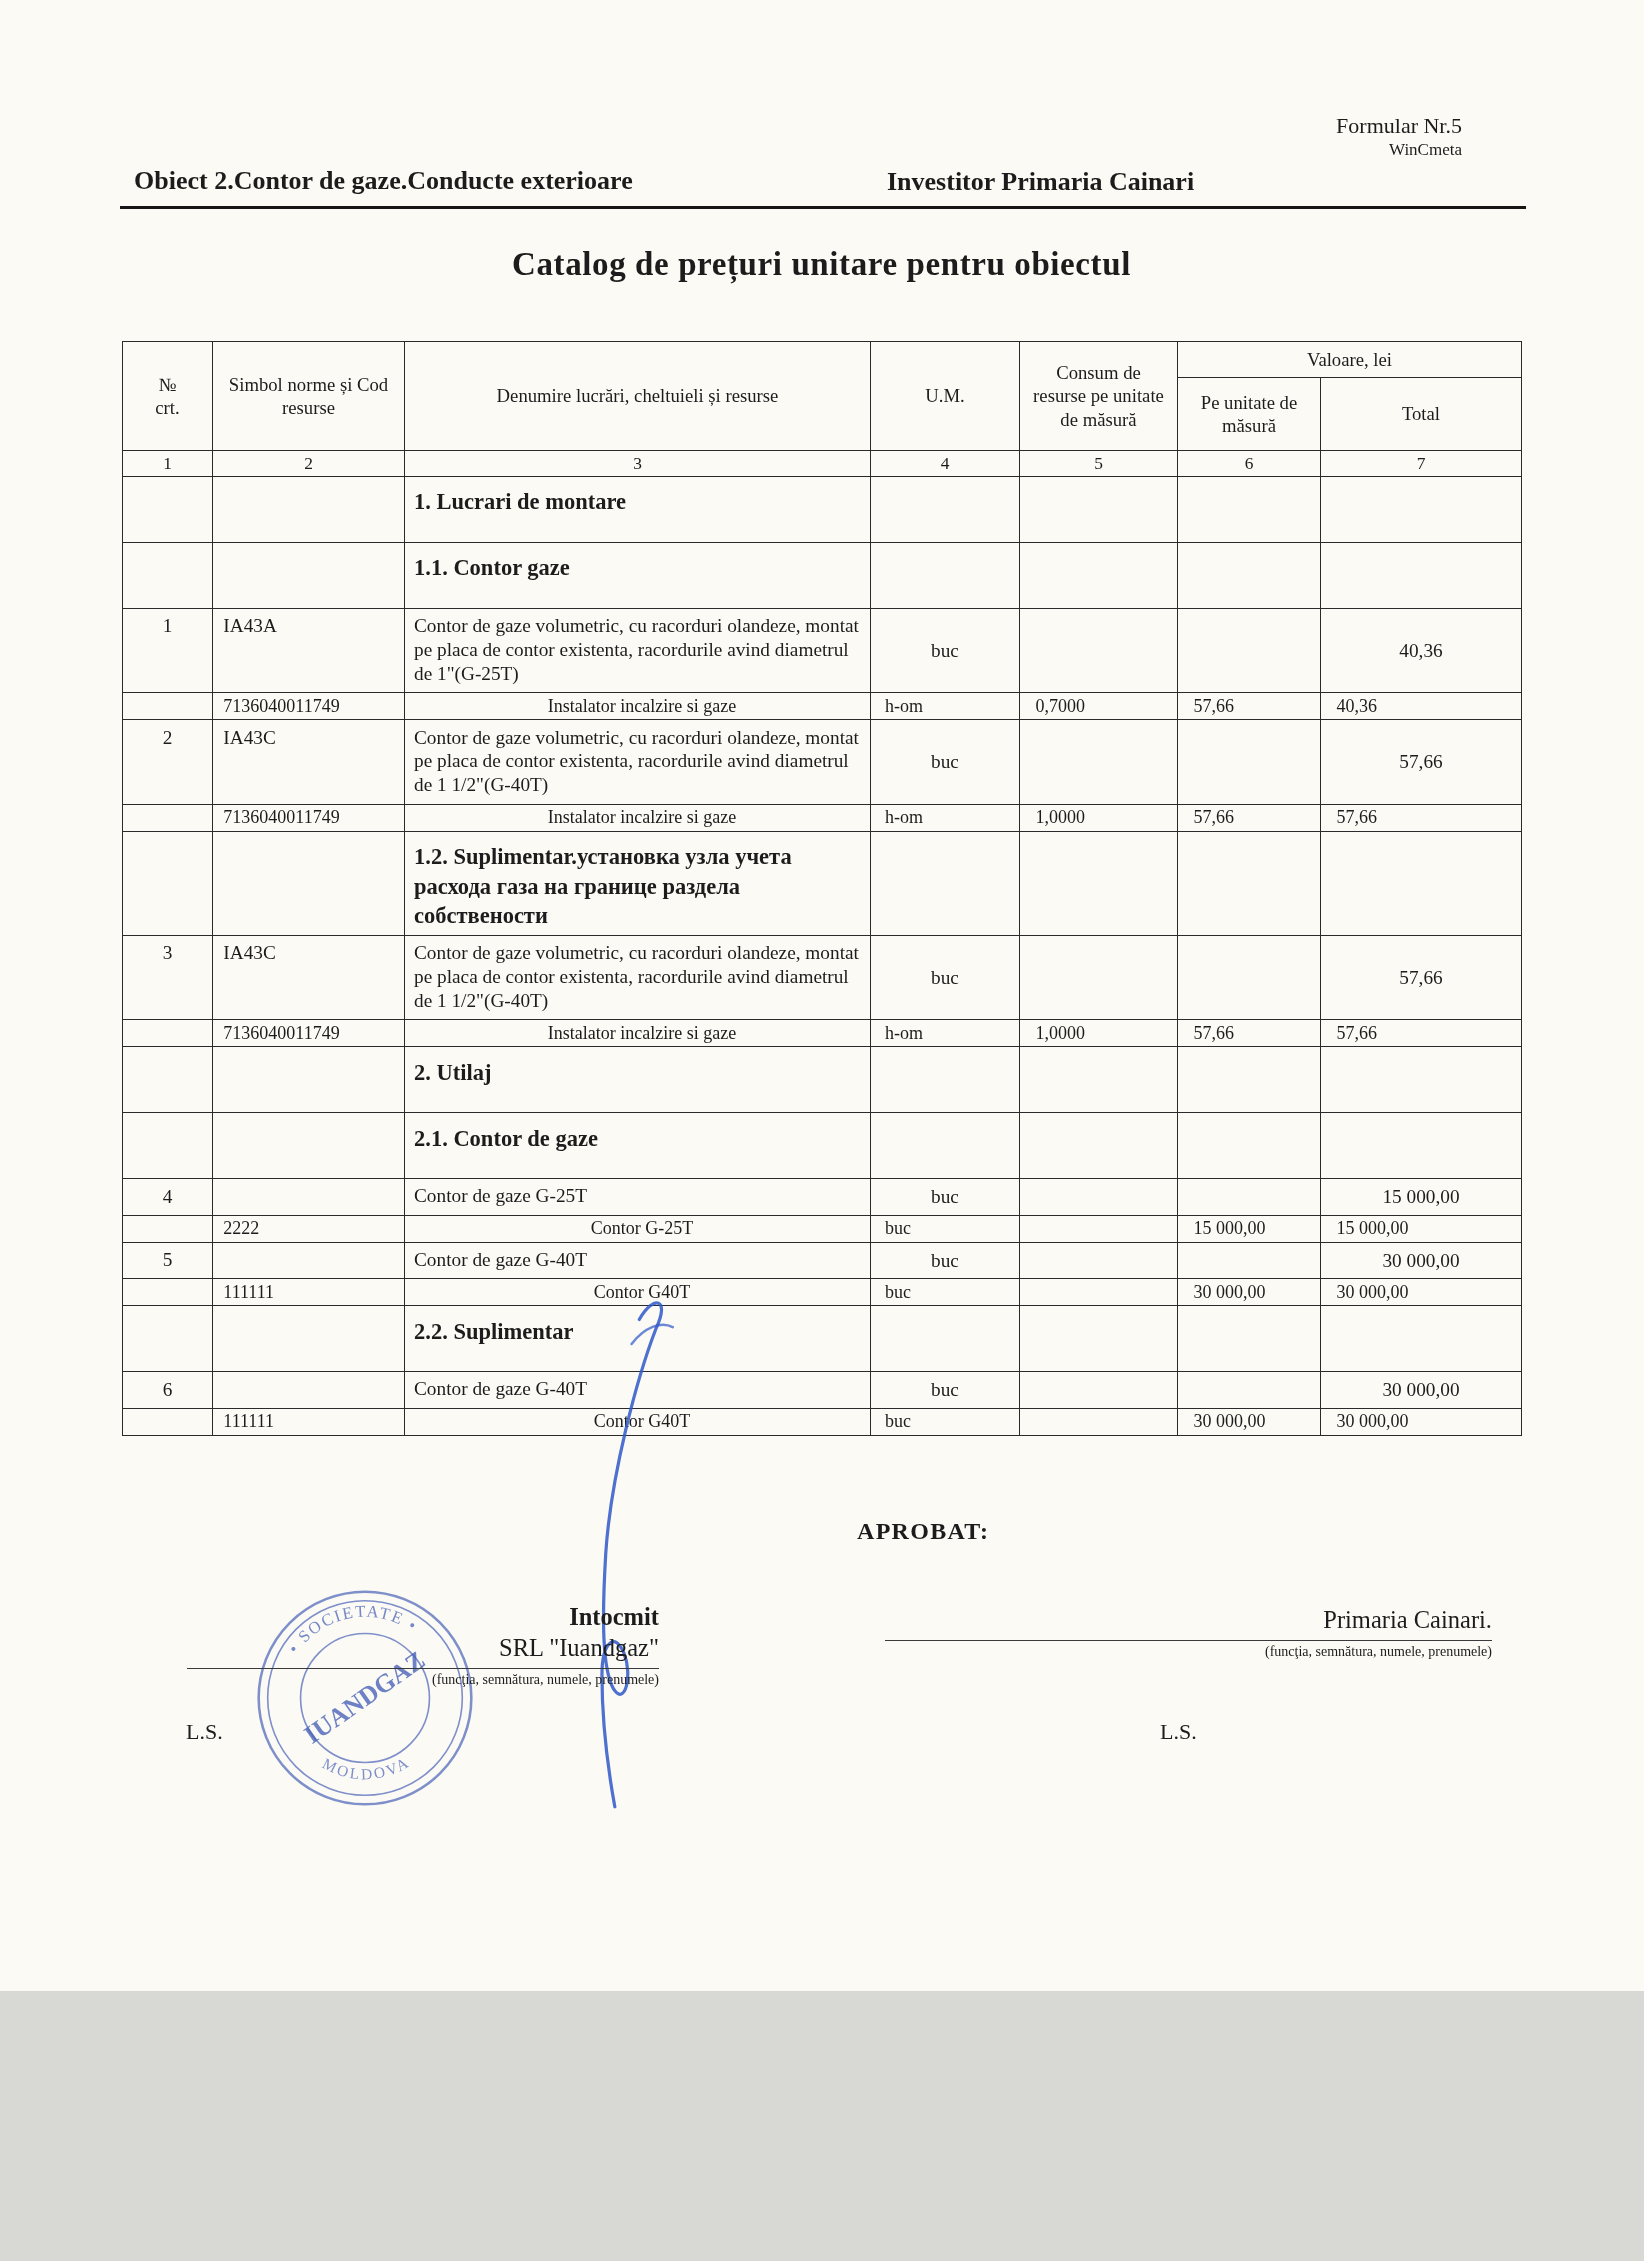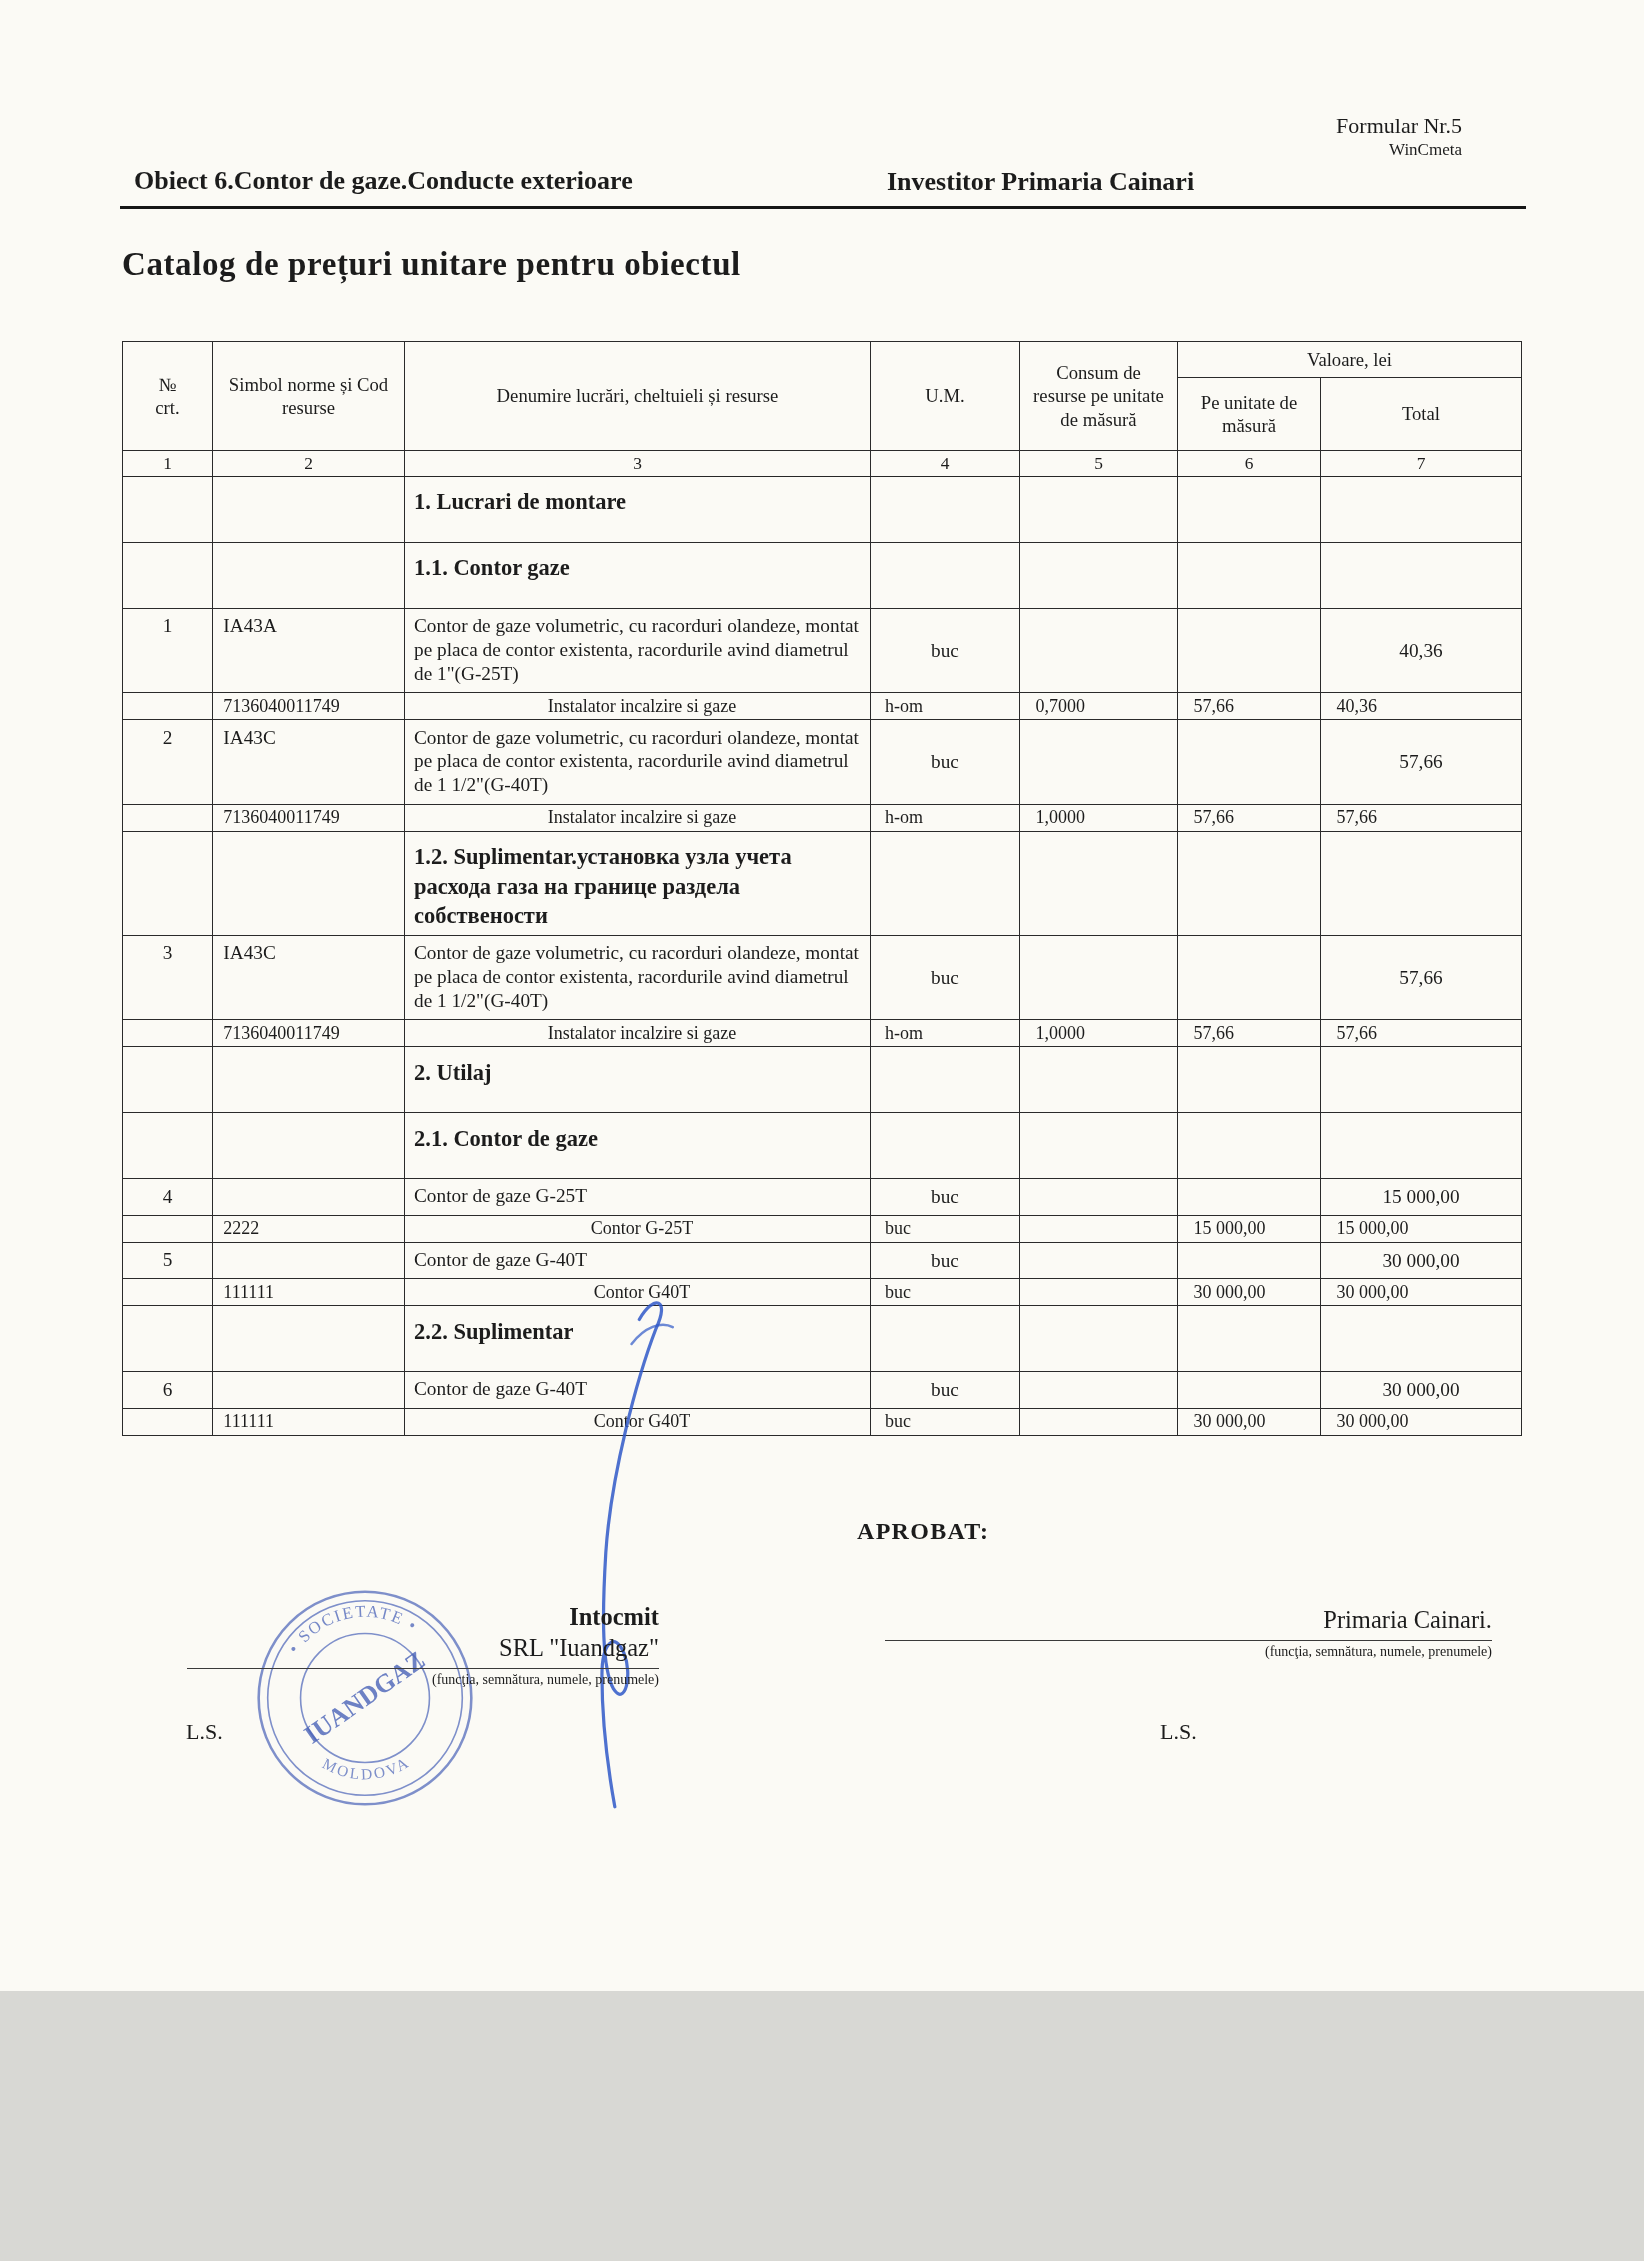--- a/index.html
+++ b/index.html
@@ -17,21 +17,21 @@
   .formular-block { position:absolute; top:113px; left:1224px; width:238px; text-align:right; }
   .formular { font-size:22px; }
   .wincmeta { font-size:17px; margin-top:1.3px; }
 
   
   .obj-line { position:absolute; left:120px; top:166px; width:1406px; height:43px; border-bottom:3.2px solid #161616; }
   .obj-title { position:absolute; left:14px; top:0; font-weight:bold; font-size:26px; }
   .inv-title { position:absolute; left:767px; top:1.3px; font-weight:bold; font-size:26px; }
 
   
-  .doc-title { position:absolute; left:122px; top:246px; width:1399px; 
+  .doc-title { position:absolute; left:122px; top:246px; width:1399px; text-align:center;
                font-size:33px; font-weight:bold; letter-spacing:0.6px; }
 
   
   table.price-table { position:absolute; left:122px; top:341px; width:1399px;
     border-collapse:collapse; table-layout:fixed; border:1.9px solid #262626; }
   th, td { border:1.3px solid #2a2a2a; overflow:hidden; }
   thead th { font-weight:normal; font-size:18.7px; text-align:center; vertical-align:middle;
              white-space:pre-line; line-height:1.25; padding:2.6px 3.9px; }
   tr.thead-top th { height:36px; }
   tr.thead-sub th { height:73px; }
@@ -73,21 +73,21 @@
 <body>
 
 <div class="page">
 
   <div class="formular-block">
     <div class="formular">Formular Nr.5</div>
     <div class="wincmeta">WinCmeta</div>
   </div>
 
   <div class="obj-line">
-    <span class="obj-title">Obiect 6.Contor de gaze.Conducte exterioare</span>
+    <span class="obj-title">Obiect 2.Contor de gaze.Conducte exterioare</span>
     <span class="inv-title">Investitor Primaria Cainari</span>
   </div>
 
   <div class="doc-title">Catalog de prețuri unitare pentru obiectul</div>
 
   <table class="price-table">
     <colgroup>
       <col style="width:90px">
         <col style="width:192px">
         <col style="width:466px">

